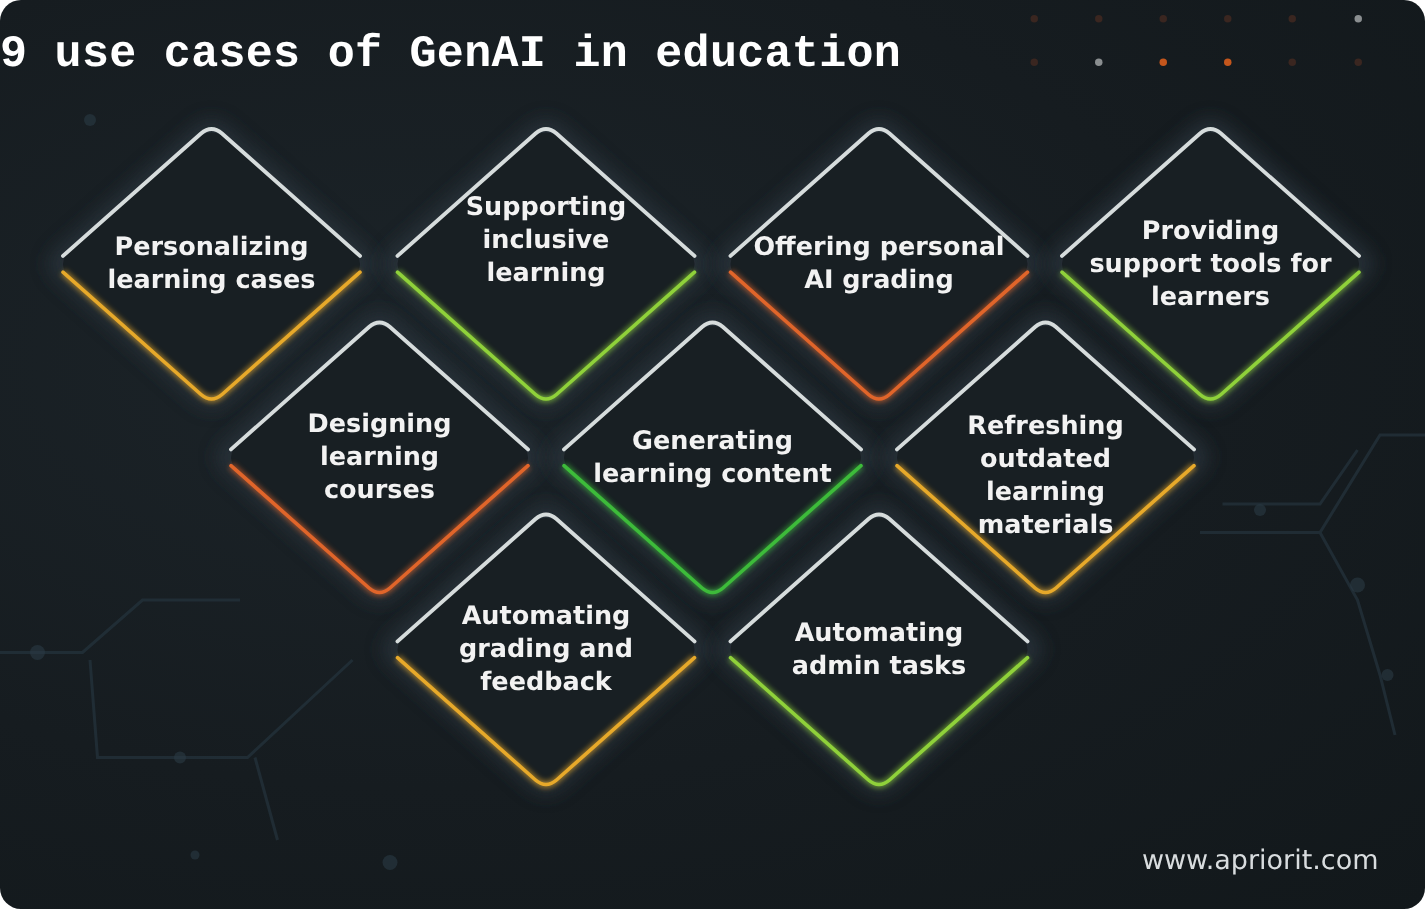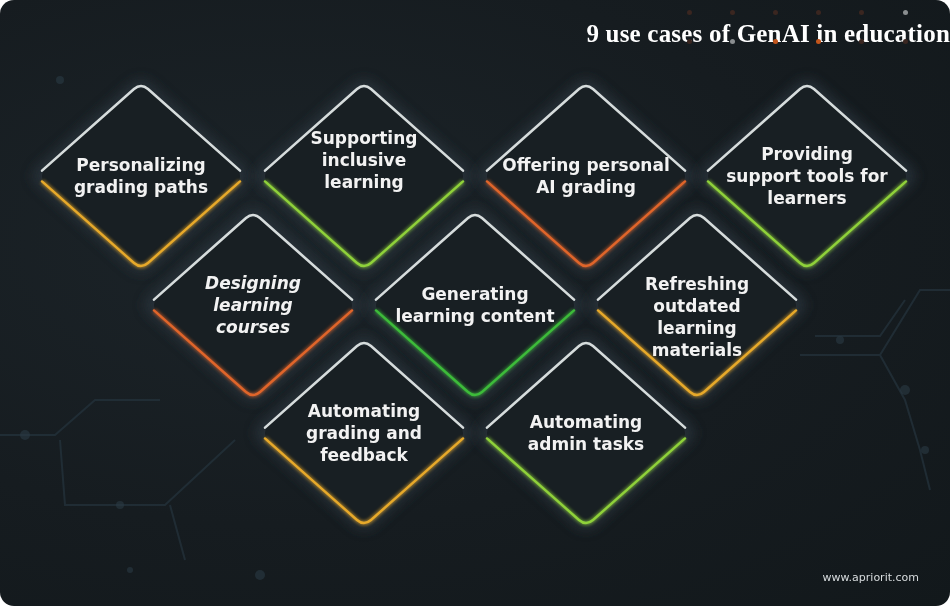--- a/index.html
+++ b/index.html
@@ -3,33 +3,33 @@
 <meta charset="utf-8">
 <style>
   html, body { margin:0; padding:0; background:#ffffff; }
   body { width:950px; height:606px; overflow:hidden; font-family:"Liberation Sans", sans-serif; }
   .canvas {
     position:relative; width:950px; height:606px; border-radius:14px; overflow:hidden;
     background: radial-gradient(ellipse at 30% 40%, #1c2429 0%, #161c20 55%, #12181b 100%);
   }
   .bg-svg { position:absolute; left:0; top:0; width:950px; height:606px; }
   .title {
-    position:absolute; left:0; top:20px; width:950px; text-align:right;
-    color:#ffffff; font-weight:bold; font-size:25px; letter-spacing:0.2px;
-    font-family:Liberation Serif, serif;
+    position:absolute; left:0; top:20px; width:950px; text-align:left;
+    color:#ffffff; font-weight:bold; font-size:30px; letter-spacing:0.2px;
+    font-family:Liberation Mono, monospace;
   }
   .dot { position:absolute; width:5px; height:5px; border-radius:50%; }
   .card-label {
     position:absolute; width:170px; display:flex; align-items:center; justify-content:center;
     text-align:center; color:#f2f2f2; font-size:17px; line-height:22px; font-weight:bold;
     font-family:"DejaVu Sans", sans-serif; white-space:pre-line;
     transform:translate(-50%,-50%);
   }
   .footer {
-    position:absolute; right:31px; bottom:22px; color:#d8dcde; font-size:11px;
+    position:absolute; right:31px; bottom:22px; color:#d8dcde; font-size:18px;
     font-family:"DejaVu Sans", sans-serif;
   }
 </style>
 </head>
 <body>
 
 <div class="canvas">
   <svg class="bg-svg" viewBox="0 0 950 606">
     <defs>
       <filter id="blur6" x="-20%" y="-20%" width="140%" height="140%">
@@ -137,30 +137,30 @@
       <div class="dot" style="left: 902.5px; top: 9.5px; background: rgb(138, 142, 144);"></div>
       <div class="dot" style="left: 686.5px; top: 38.5px; background: rgb(58, 38, 32);"></div>
       <div class="dot" style="left: 729.5px; top: 38.5px; background: rgb(138, 142, 144);"></div>
       <div class="dot" style="left: 772.5px; top: 38.5px; background: rgb(196, 86, 28);"></div>
       <div class="dot" style="left: 815.5px; top: 38.5px; background: rgb(196, 86, 28);"></div>
       <div class="dot" style="left: 858.5px; top: 38.5px; background: rgb(58, 38, 32);"></div>
       <div class="dot" style="left: 902.5px; top: 38.5px; background: rgb(58, 38, 32);"></div>
     </div>
   <div id="labels">
       <div class="card-label" style="left: 141px; top: 176px;">Personalizing
-grading paths</div>
+learning cases</div>
       <div class="card-label" style="left: 364px; top: 160px;">Supporting
 inclusive
 learning</div>
       <div class="card-label" style="left: 586px; top: 176px;">Offering personal
 AI grading</div>
       <div class="card-label" style="left: 807px; top: 176px; text-align: center;">Providing
 support tools for
 learners</div>
-      <div class="card-label" style="left: 253px; top: 305px; font-style: italic;">Designing
+      <div class="card-label" style="left: 253px; top: 305px;">Designing
 learning
 courses</div>
       <div class="card-label" style="left: 475px; top: 305px;">Generating
 learning content</div>
       <div class="card-label" style="left: 697px; top: 317px;">Refreshing
 outdated
 learning
 materials</div>
       <div class="card-label" style="left: 364px; top: 433px;">Automating
 grading and

